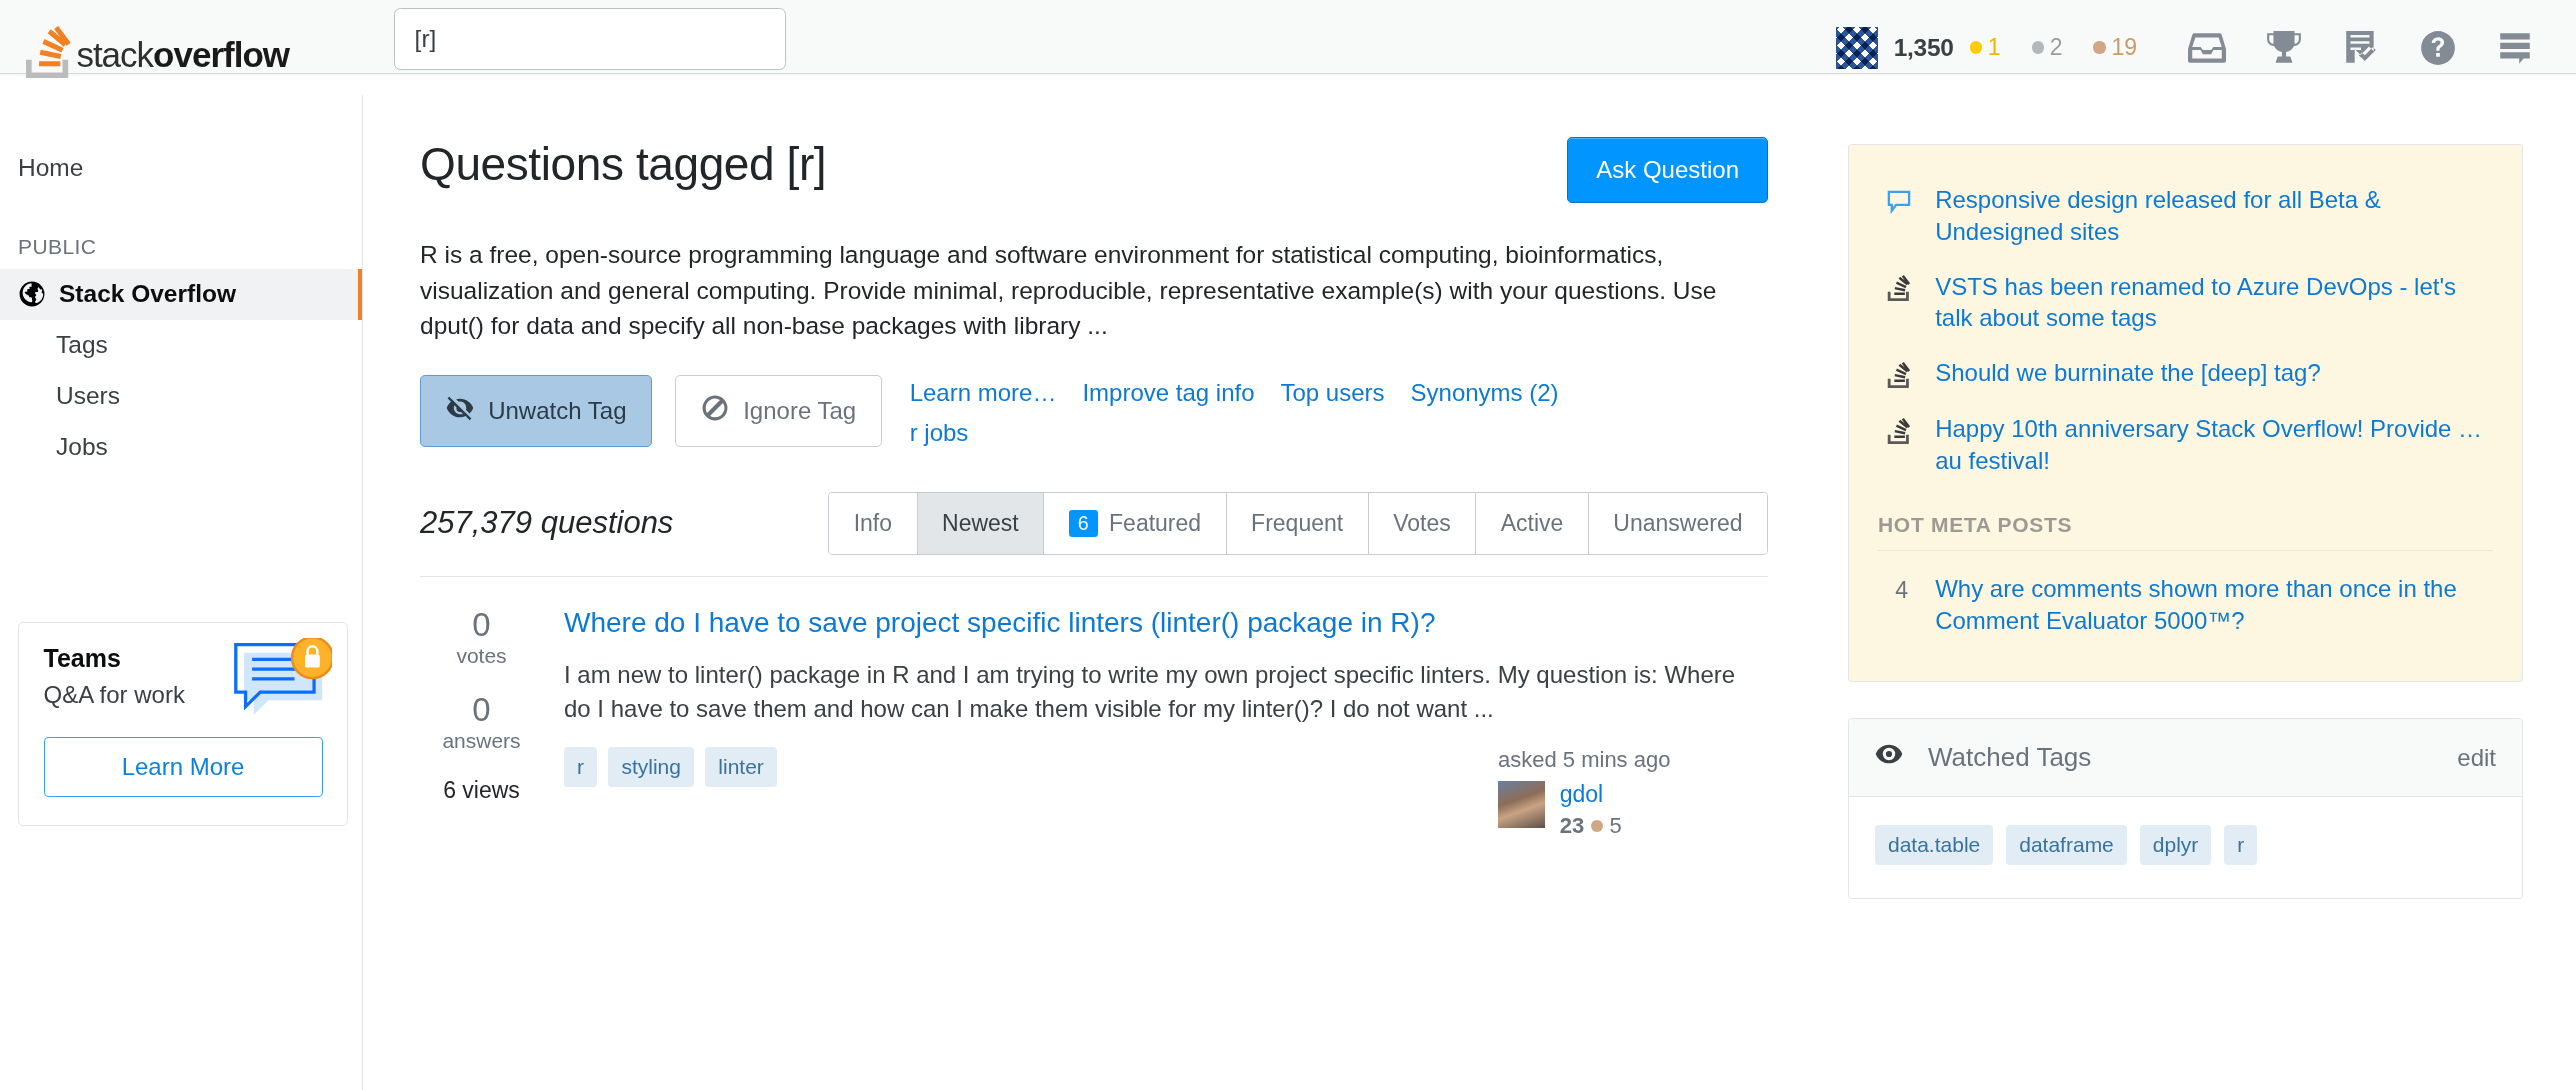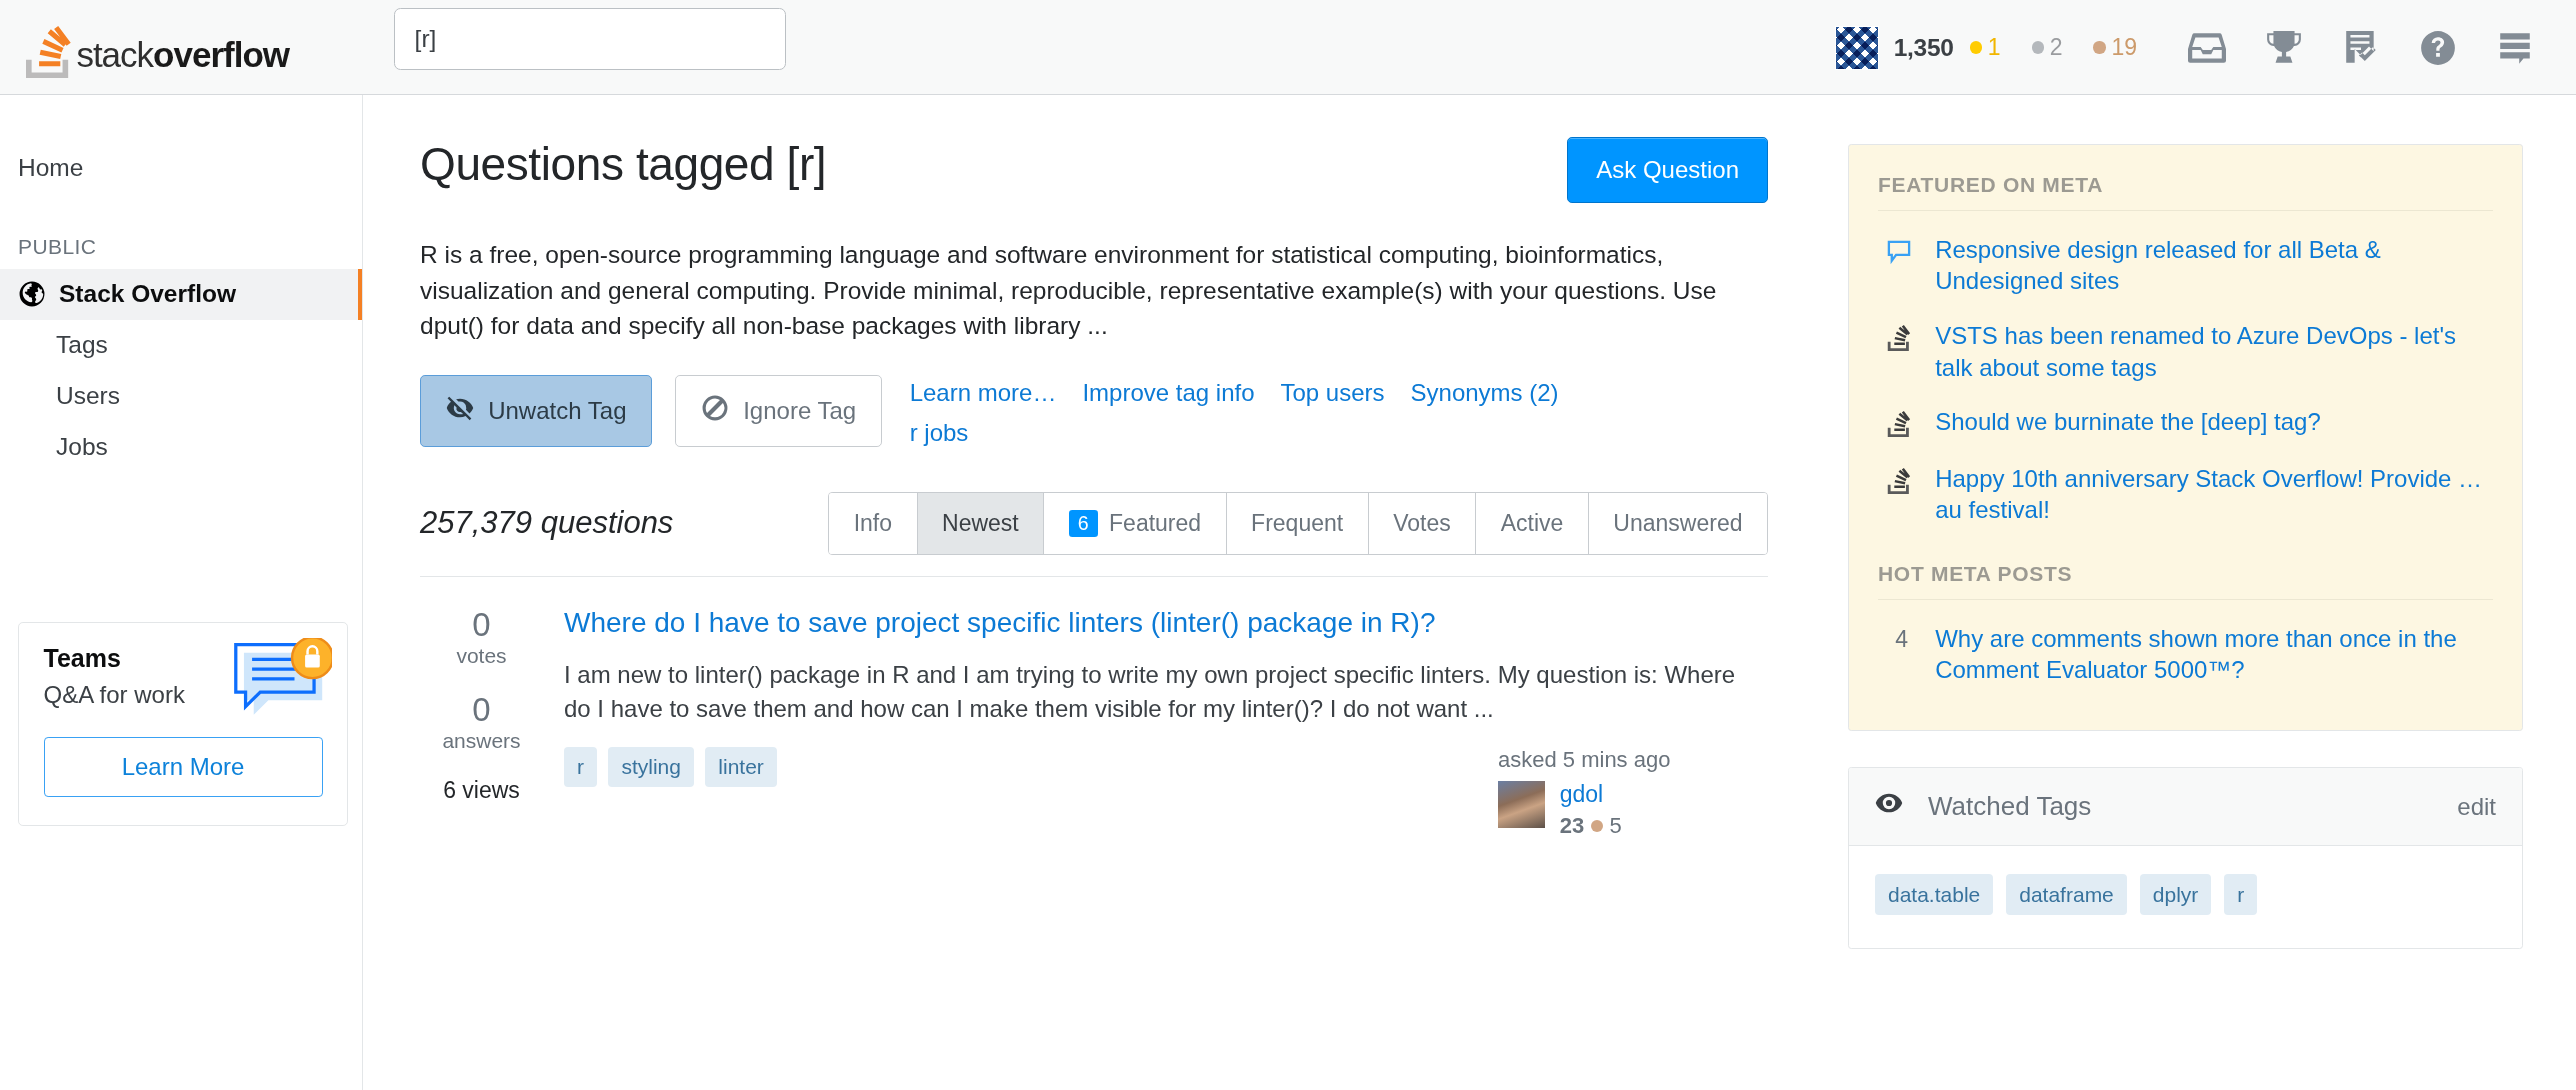--- a/index.html
+++ b/index.html
@@ -10,21 +10,21 @@
     background: #ffffff;
     font-family: "Liberation Sans", sans-serif;
     color: #242729;
   }
 
   
   .top-bar {
     position: absolute;
     top: 0; left: 0;
     width: 2576px;
-    height: 95px;
+    height: 74px;
     background: #f8f9f9;
     border-bottom: 1.6px solid #d6d9dc;
     box-shadow: 0 1.6px 2.5px rgba(0,0,0,0.04);
     display: flex;
     align-items: center;
   }
   .so-logo {
     position: absolute;
     left: 24.5px;
     top: 13px;
@@ -603,21 +603,20 @@
           </div>
         </div>
       </div>
     </div>
   </div>
 </div>
 
 <div class="right-rail">
 
   <div class="meta-card">
-    <div class="rail-heading">FEATURED ON META</div>
 
     <div class="meta-item">
       <span class="meta-icon">
         <svg width="26" height="26" viewBox="0 0 18 18">
             <path fill="none" stroke="#39a1f4" stroke-width="1.6" d="M2 2h14v9H7l-3 4v-4H2z"></path>
           </svg>
       </span>
       <a>Responsive design released for all Beta &amp; Undesigned sites</a>
     </div>
 

